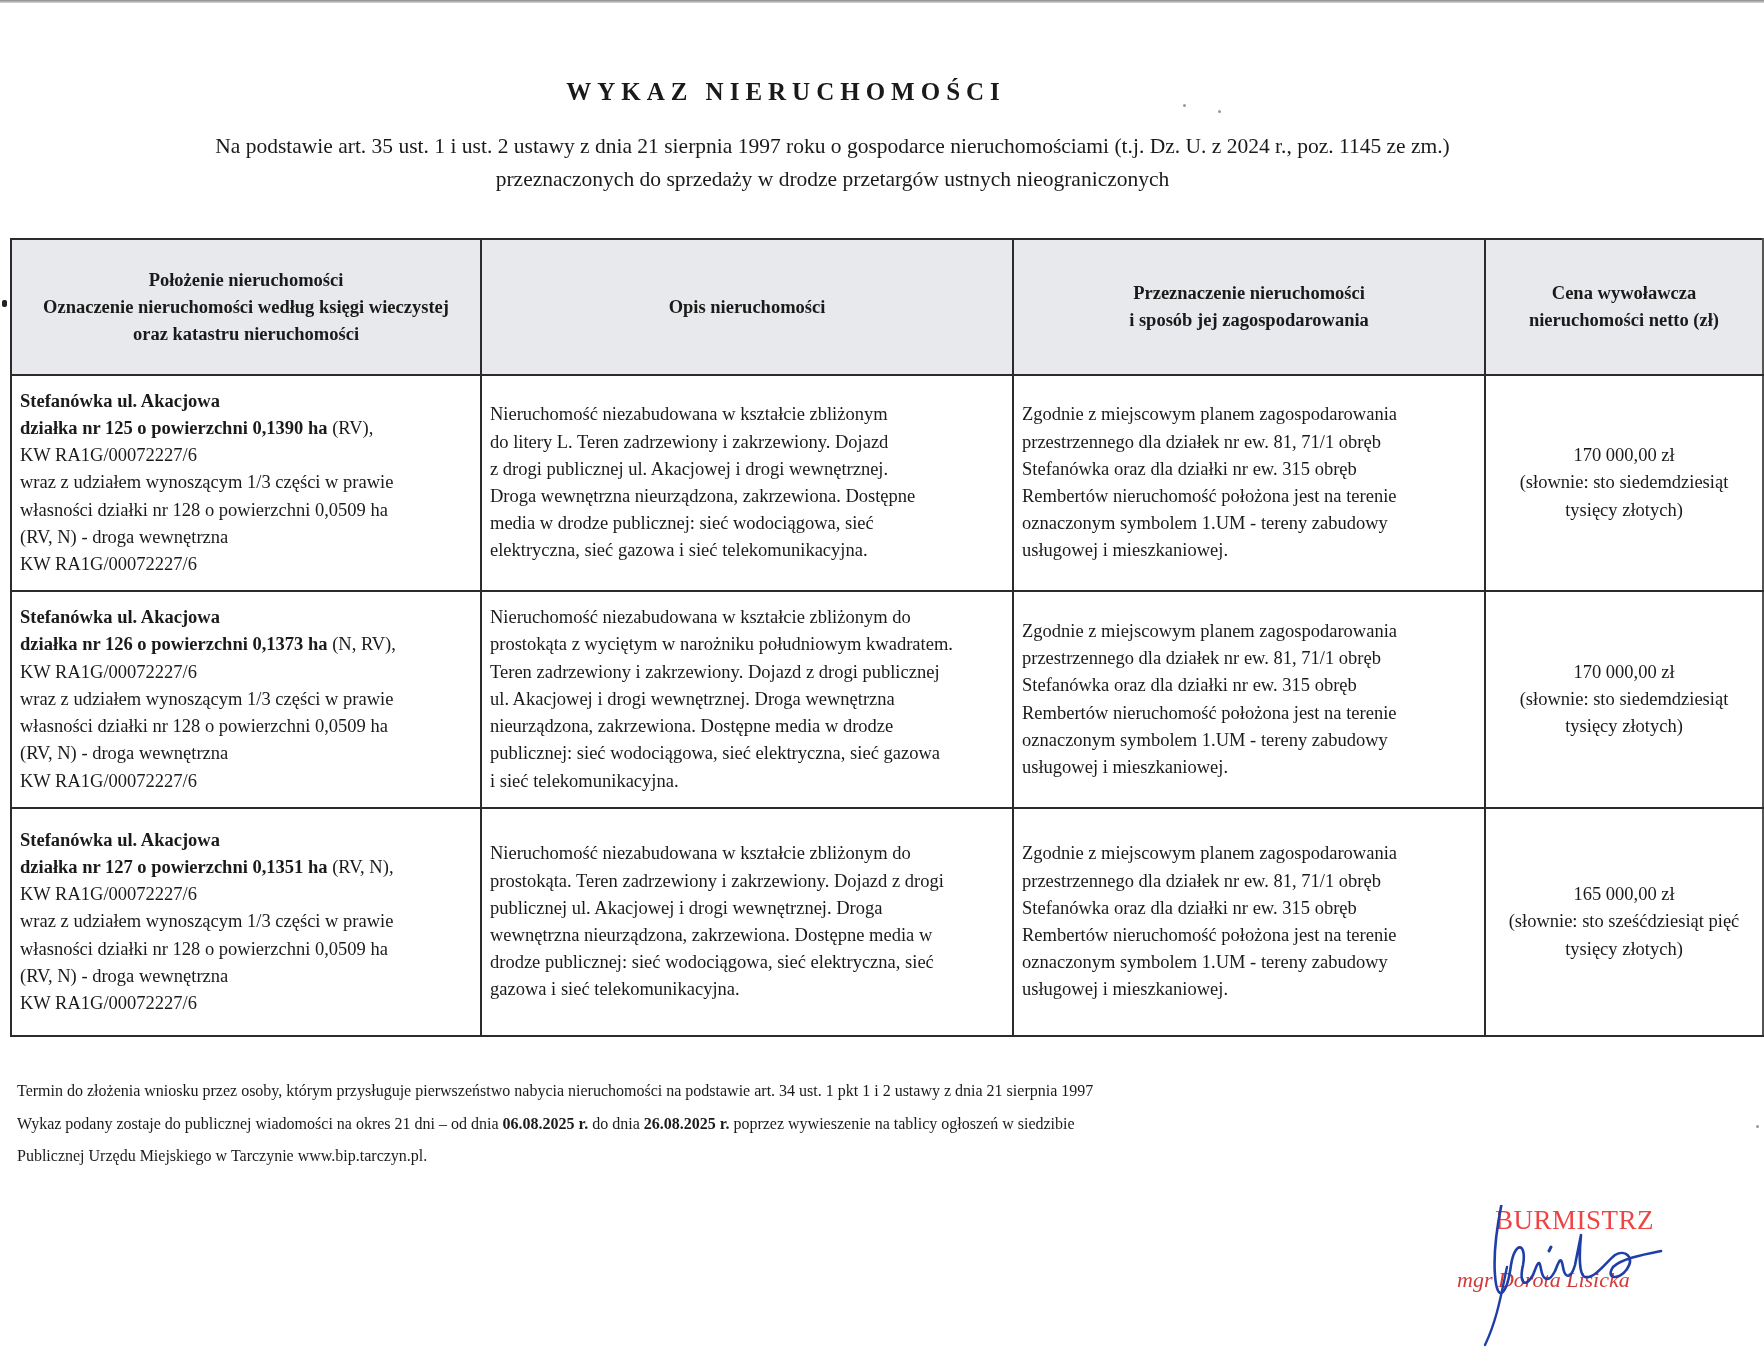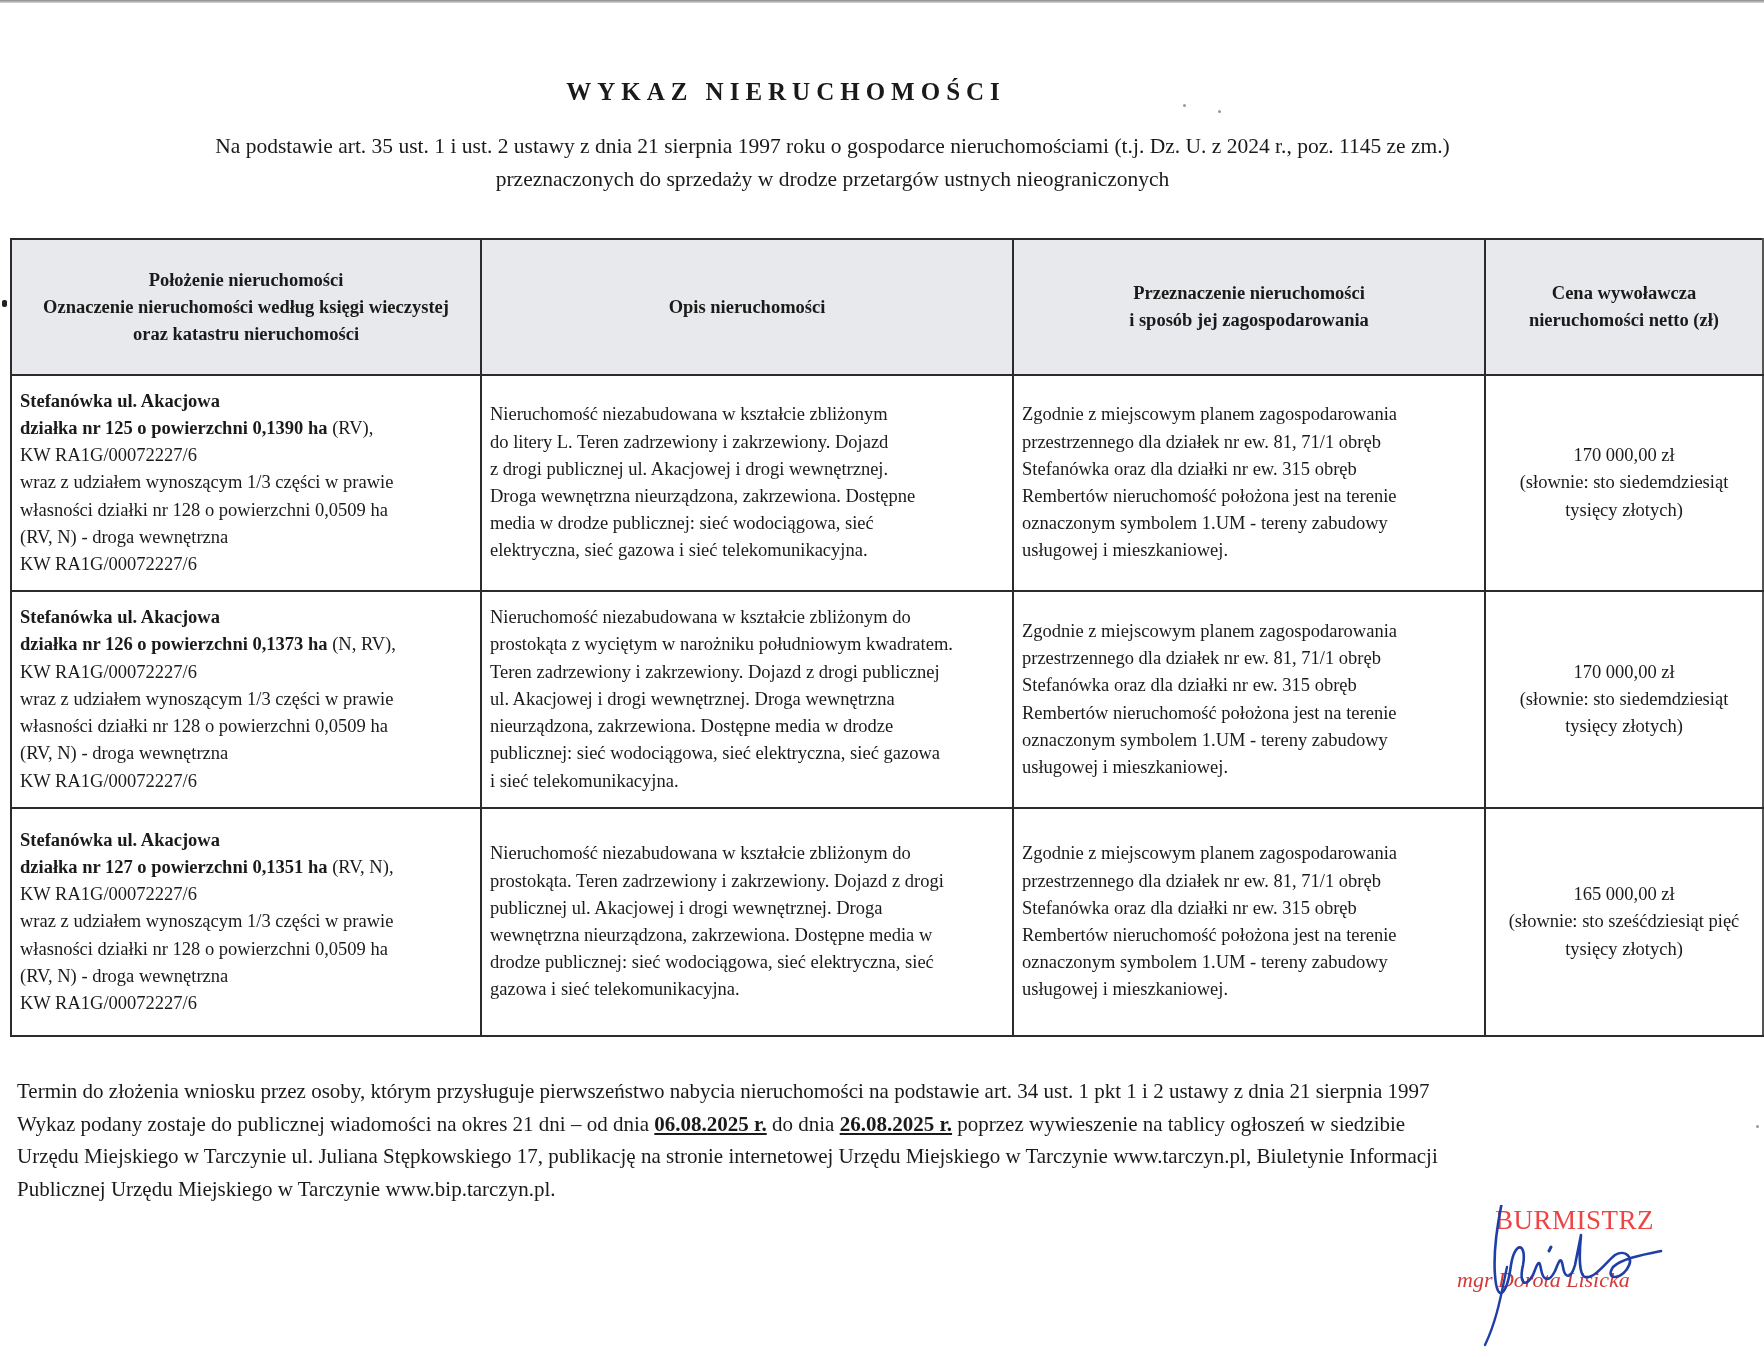--- a/index.html
+++ b/index.html
@@ -79,25 +79,25 @@
       left: 2px; top: 300px;
       width: 5px; height: 7px;
       background: #222;
       border-radius: 2px;
     }
 
     .footer {
       position: absolute;
       top: 1075px; left: 17px;
       width: 1740px;
-      font-size: 21px;
+      font-size: 16px;
       line-height: 32.5px;
     }
     .footer .line { white-space: nowrap; display: block; }
-    .footer .bold { font-weight: bold; text-decoration: underline; }
+    .footer .bold { font-weight: bold; }
 
     .signature {
       position: absolute;
       left: 1445px; top: 1205px;
       width: 260px; height: 150px;
     }
     .sig-title {
       position: absolute;
       left: 50px; top: 0;
       font-family: "Liberation Serif", serif;
@@ -269,21 +269,20 @@
         <span class="words">(słownie: sto sześćdziesiąt pięć</span>
         <span class="words">tysięcy złotych)</span>
       </td>
     </tr>
   </tbody>
 </table>
 
 <div class="footer">
   <span class="line">Termin do złożenia wniosku przez osoby, którym przysługuje pierwszeństwo nabycia nieruchomości na podstawie art. 34 ust. 1 pkt 1 i 2 ustawy z dnia 21 sierpnia 1997</span>
   <span class="line"><span>Wykaz podany zostaje do publicznej wiadomości na okres 21 dni – od dnia </span><span class="bold">06.08.2025 r.</span><span> do dnia </span><span class="bold">26.08.2025 r.</span><span> poprzez wywieszenie na tablicy ogłoszeń w siedzibie</span></span>
-  <span class="line">Urzędu Miejskiego w Tarczynie ul. Juliana Stępkowskiego 17, publikację na stronie internetowej Urzędu Miejskiego w Tarczynie www.tarczyn.pl, Biuletynie Informacji</span>
   <span class="line">Publicznej Urzędu Miejskiego w Tarczynie www.bip.tarczyn.pl.</span>
 </div>
 
 <div class="speck" style="left:1756px;top:1125px;"></div>
 
 <div class="signature">
   <div class="sig-title">BURMISTRZ</div>
   <div class="sig-name">mgr Dorota Lisicka</div>
   <svg class="sig-scrawl" viewBox="0 0 260 150">
     <path d="M58 -8 C52 20, 48 45, 50 70 C52 100, 62 90, 66 60 C70 35, 82 38, 78 60 C74 78, 80 84, 88 70 C92 60, 94 52, 96 64 C98 76, 104 78, 110 66 C114 56, 116 50, 118 62 C120 74, 126 74, 130 60 L136 30 C134 50, 134 70, 140 72 C150 74, 162 56, 170 50 C180 44, 190 52, 182 64 C174 76, 160 74, 168 62 C176 54, 196 50, 216 46" fill="none" stroke="#1f3fa8" stroke-width="2.6" stroke-linecap="round" stroke-linejoin="round"></path>

